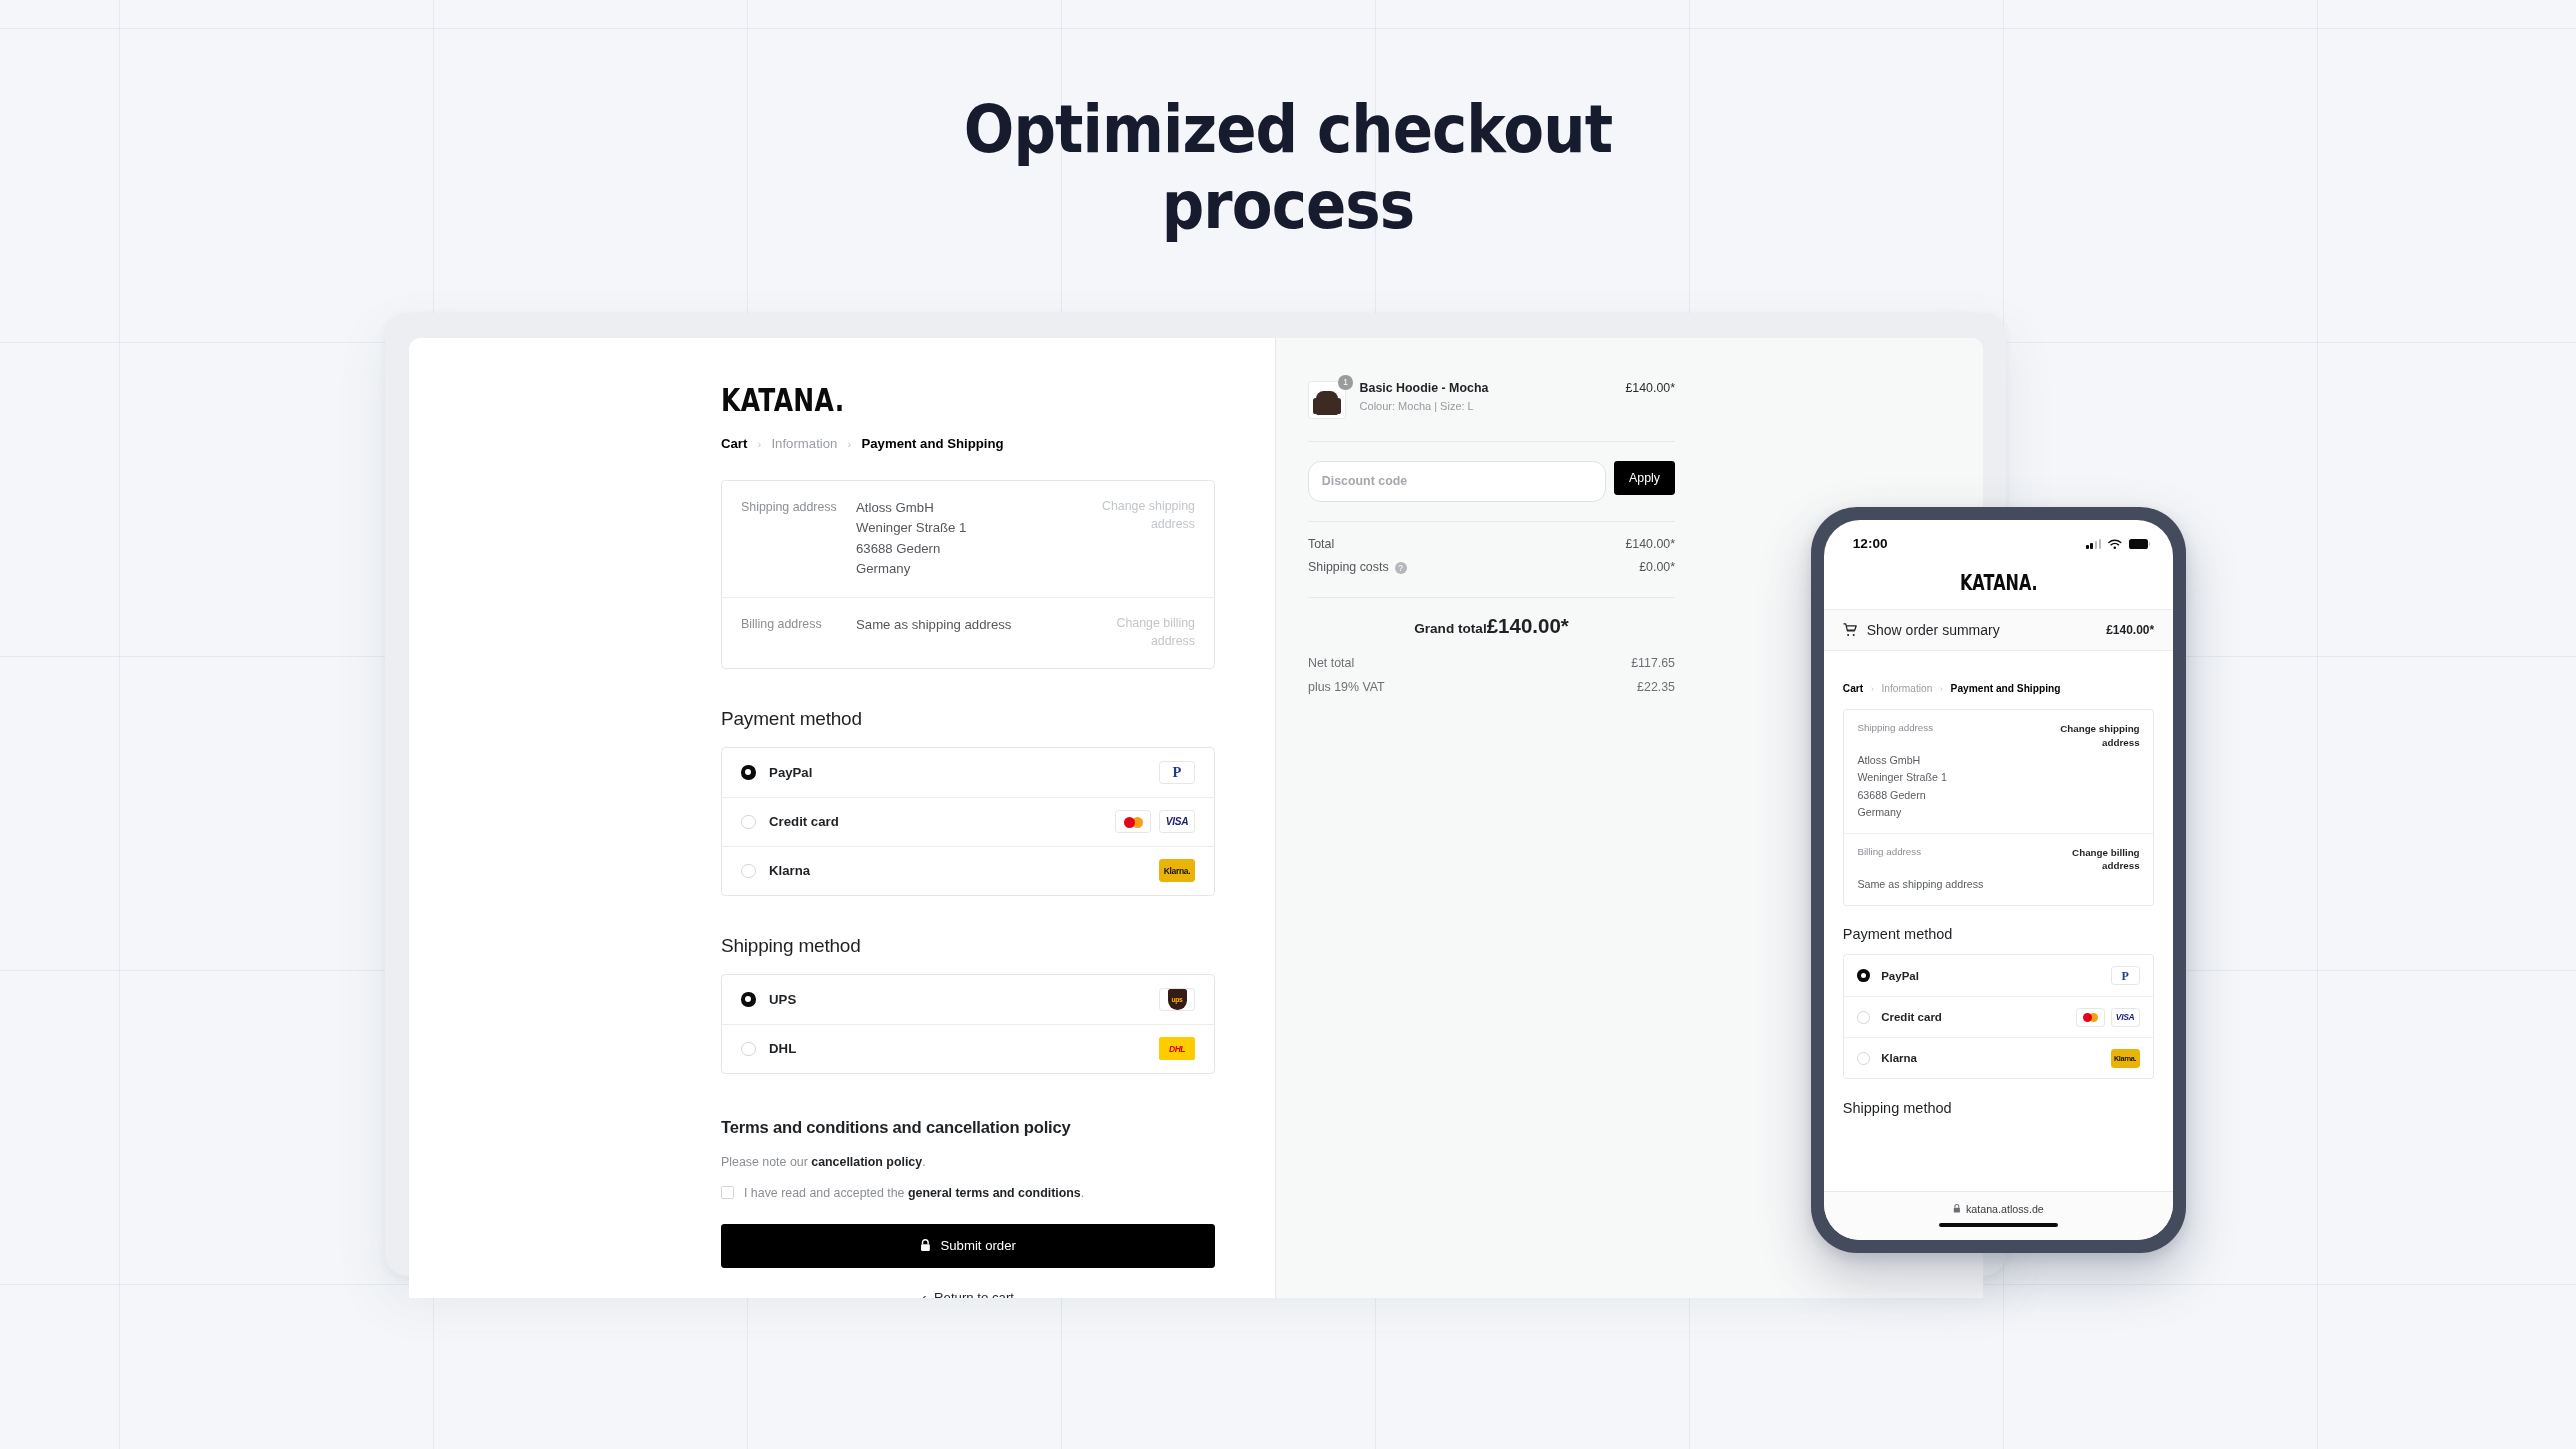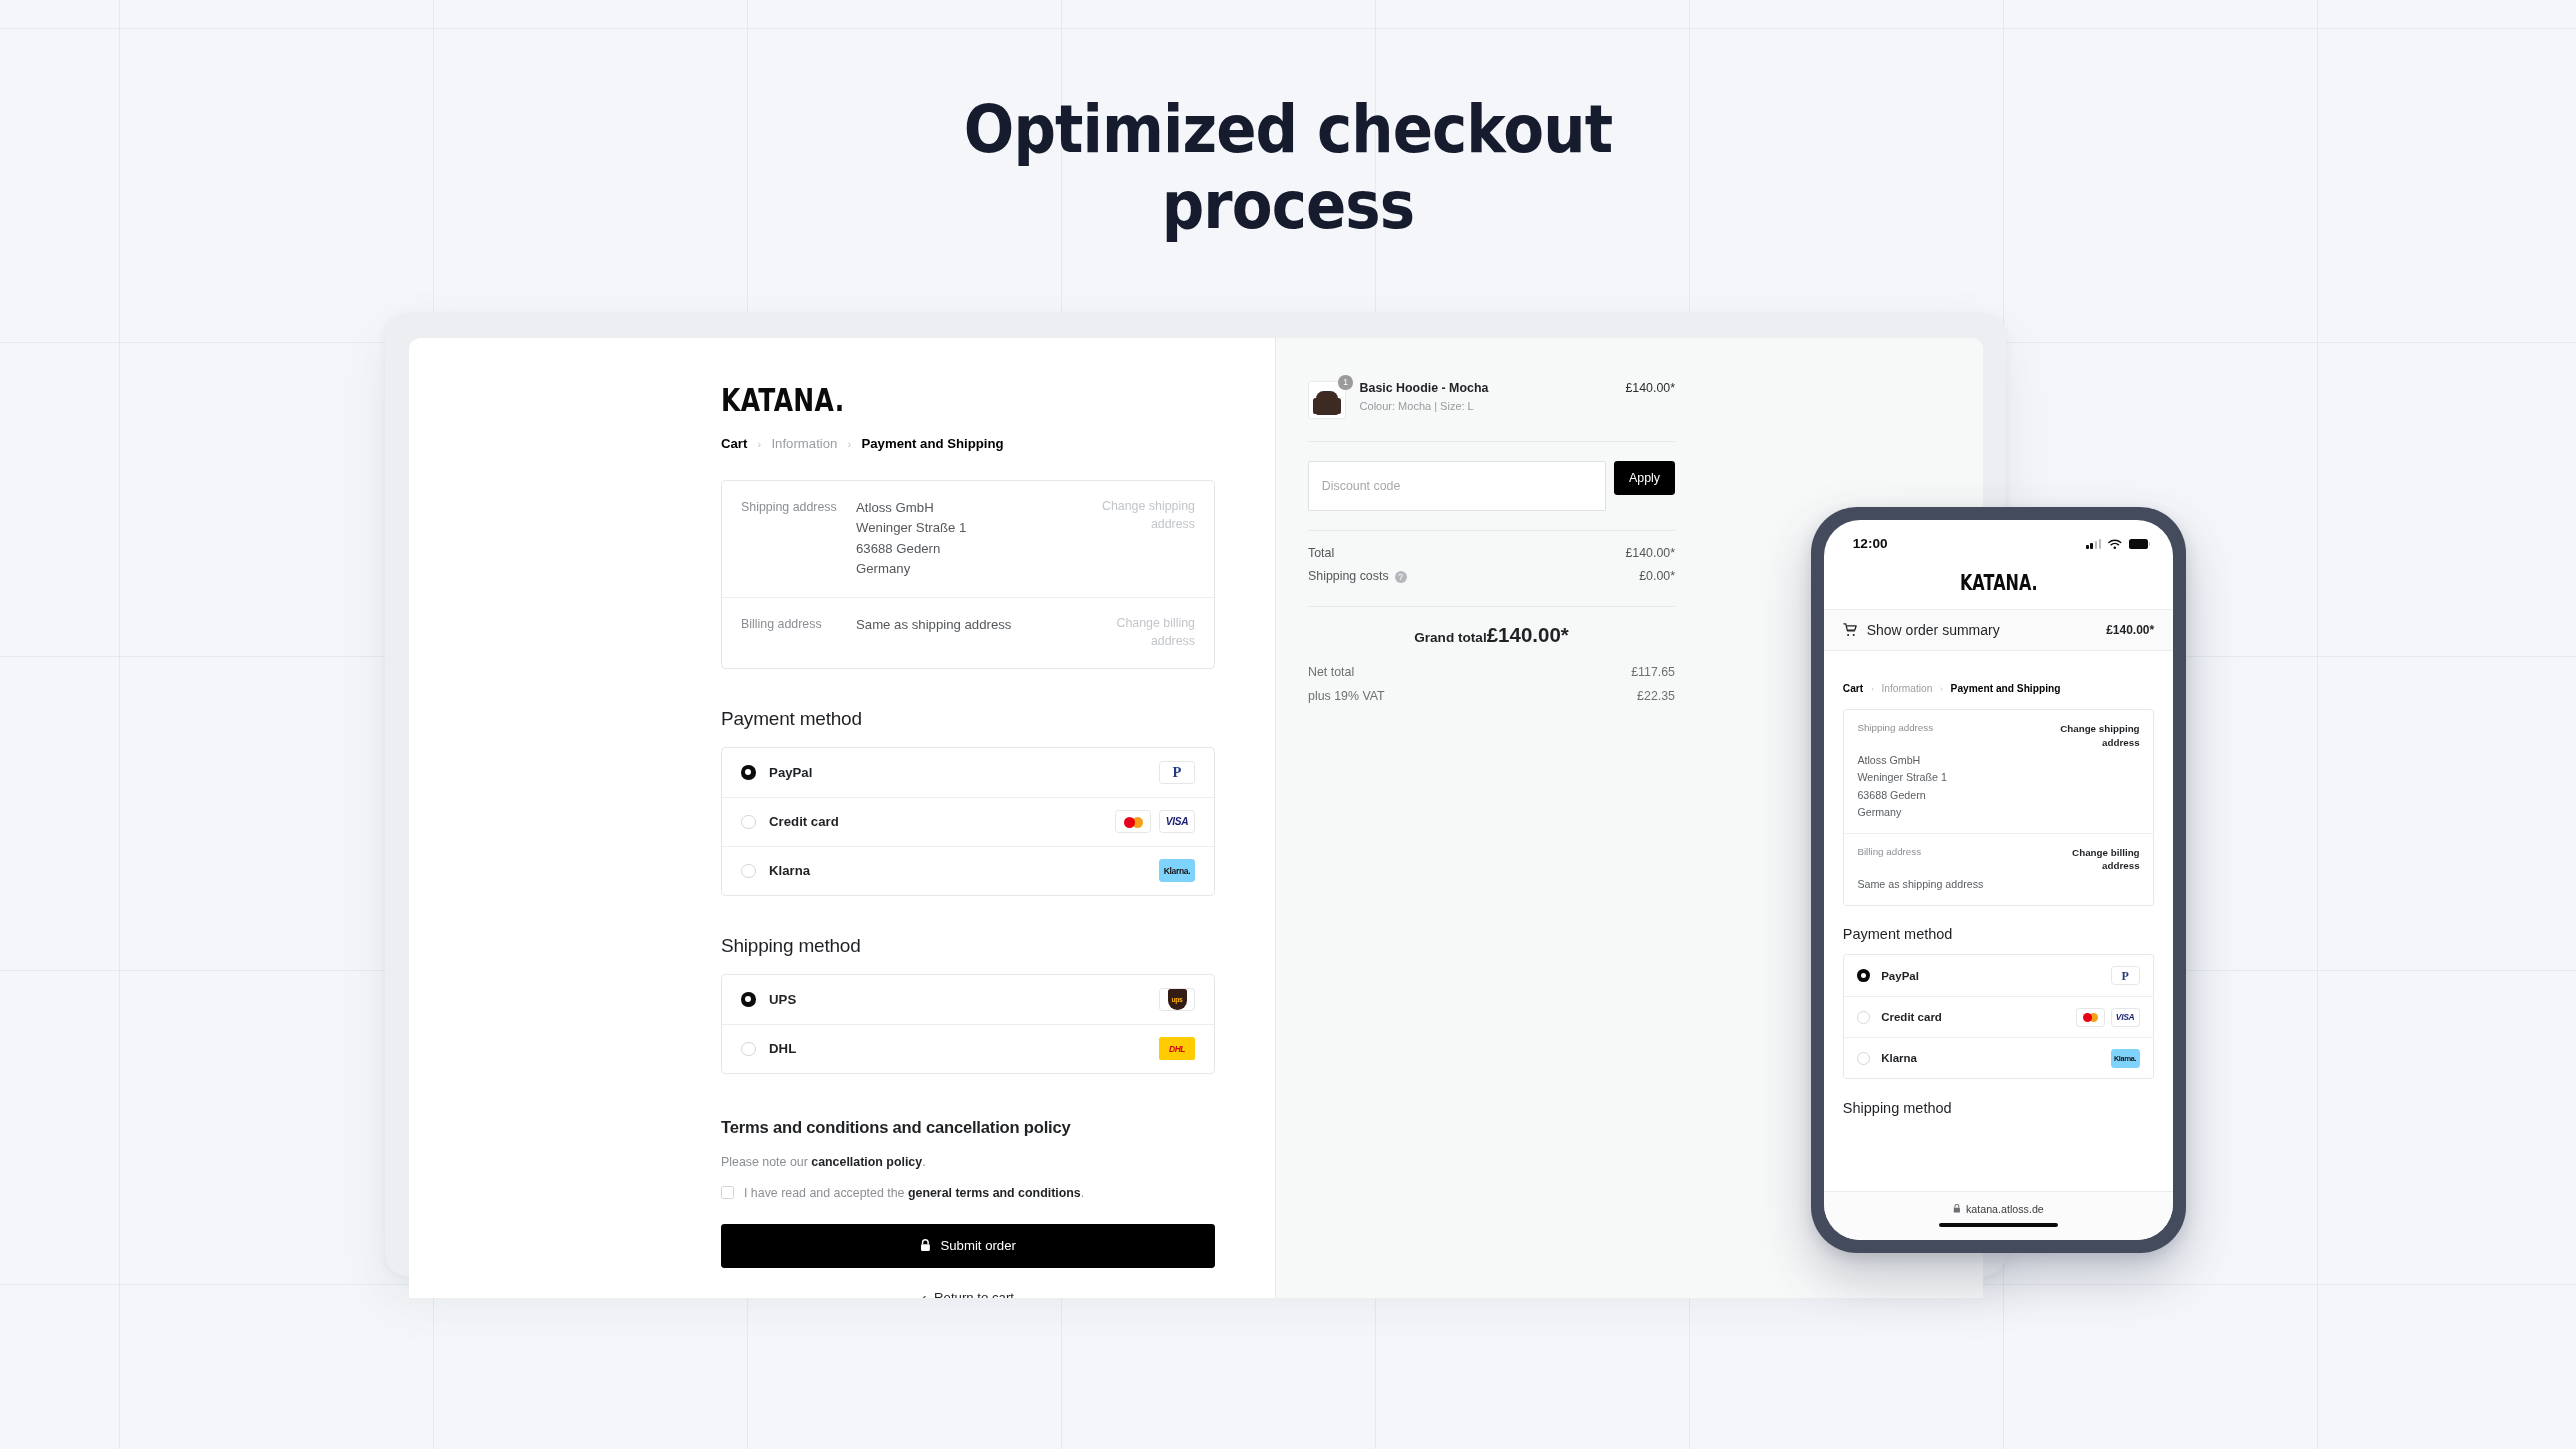--- a/index.html
+++ b/index.html
@@ -133,21 +133,21 @@
     width: 36px; height: 23px; border: 0.9px solid #e4e6e8; border-radius: 3.4px;
     background: #fff; display: flex; align-items: center; justify-content: center;
   }
   .lg-paypal { font-family: "Liberation Serif", serif; font-weight: 700; font-size: 14.5px; color: #253b80; line-height: 1; }
   .lg-mc { width: 36px; height: 23px; border:0.9px solid #e4e6e8; border-radius:3.4px; background:#fff; position: relative; }
   .lg-mc i { position: absolute; top: 6px; width: 11px; height: 11px; border-radius: 50%; }
   .lg-mc i.a { left: 7.7px; background: #eb001b; }
   .lg-mc i.b { left: 15.3px; background: #f79e1b; mix-blend-mode: multiply; }
   .lg-visa { font-family: "Liberation Sans", sans-serif; font-style: italic; font-weight: 700; font-size: 10.2px; color: #1a1f71; letter-spacing: -0.3px; }
   .lg-klarna {
-    width: 36px; height: 23px; border-radius: 3.4px; background: #7dd3fc;
+    width: 36px; height: 23px; border-radius: 3.4px; background: #eab308;
     display: flex; align-items: center; justify-content: center;
     font-size: 8.5px; font-weight: 700; color: #17120f; letter-spacing: -0.3px;
   }
   .lg-ups {
     width: 19px; height: 21px; background: #351c15;
     border-radius: 2.6px 2.6px 9.4px 9.4px;
     display: flex; align-items: center; justify-content: center;
     font-size: 6.8px; font-weight: 700; color: #ffb500; letter-spacing: -0.4px;
   }
   .lg-dhl {
@@ -195,23 +195,24 @@
   }
   .item-name { font-size: 12.4px; font-weight: 700; color: #1f2225; }
   .item-variant { margin-top: 5.1px; font-size: 11px; color: #979a9e; }
   .item-price { font-size: 12.4px; color: #2b2e31; white-space: nowrap; }
   .sum-mid { flex: 1; }
 
   .hr { height: 0.9px; background: #e7e8e9; }
 
   .discount-row { display: flex; gap: 7.7px; padding: 19px 0; }
   .discount-input {
-    flex: 1; height: 50px; border: 0.9px solid #dfe1e3; border-radius: 1px;
+    flex: 1; height: 41px; border: 0.9px solid #dfe1e3; border-radius: 13px;
     padding: 0 12.8px; font-size: 12.4px; color: #2b2e31; background: #fff;
     font-family: "Liberation Sans", sans-serif;
+    font-weight: bold;
   }
   .discount-input::placeholder { color: #a5a8ac; }
   .apply-btn {
     width: 61px; height: 34px; background: #000; color: #fff;
     border: none; border-radius: 3.4px; font-size: 12.4px; cursor: pointer;
     font-family: "Liberation Sans", sans-serif;
   }
 
   .totals { padding: 15.3px 0 13.6px; }
   .t-row { display: flex; justify-content: space-between; align-items: center; margin-bottom: 9.4px; font-size: 12.4px; color: #53575b; gap: 40px; }

